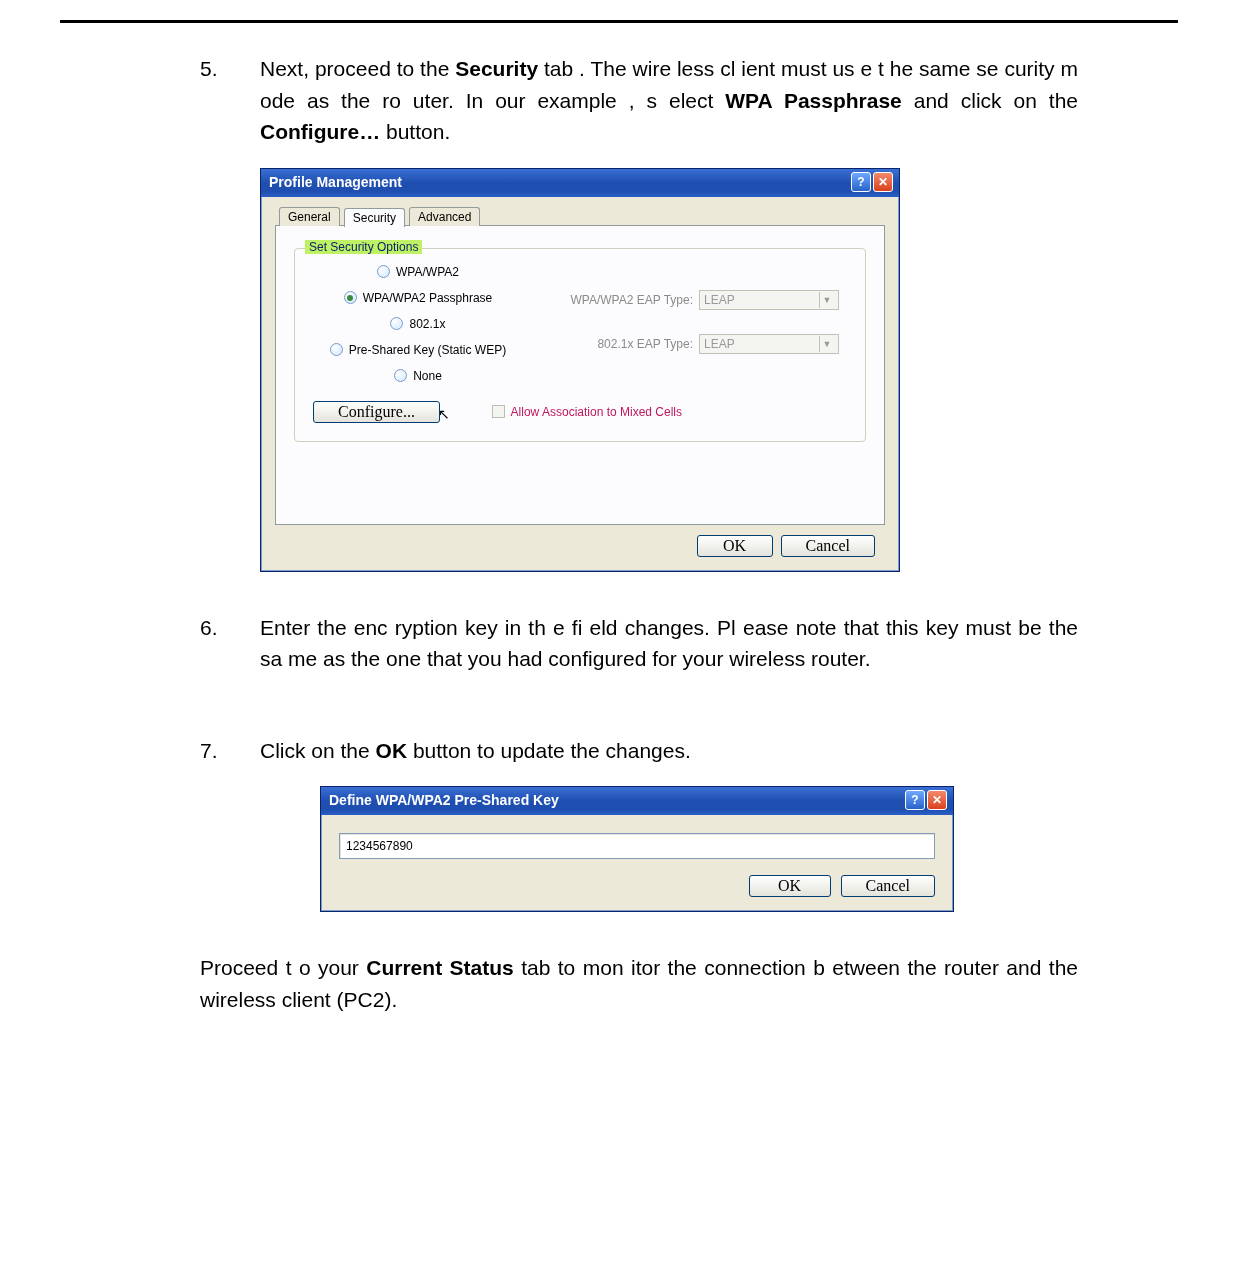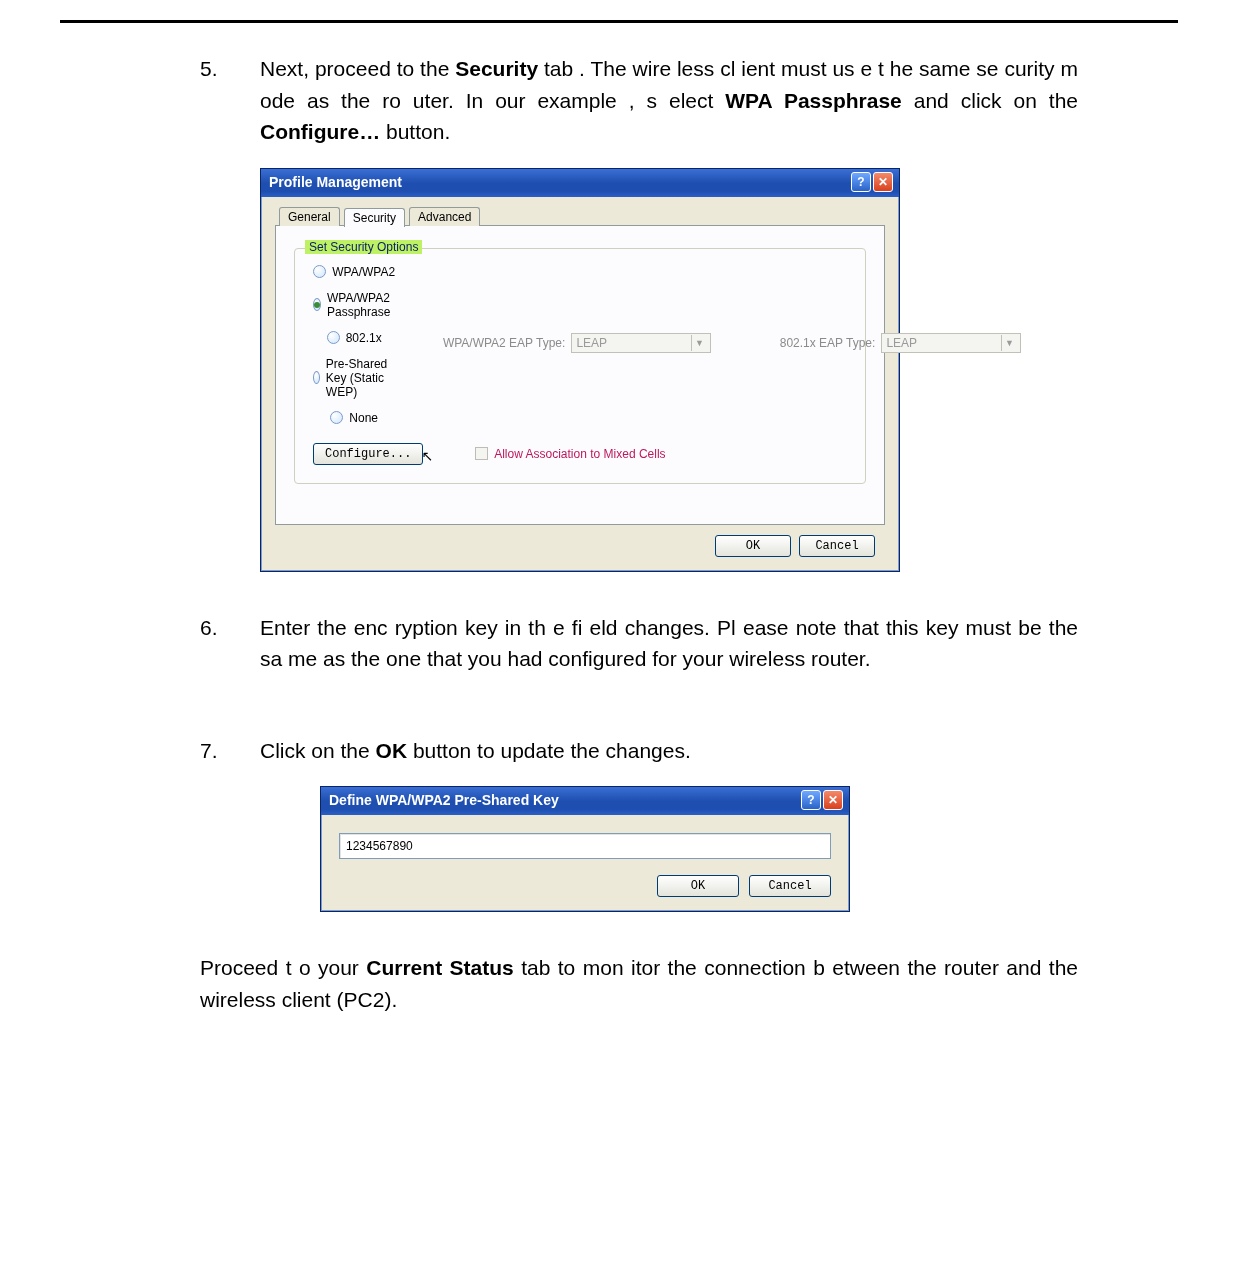--- a/index.html
+++ b/index.html
@@ -157,21 +157,21 @@
     }
     .radio-circle.selected::after {
       content: "";
       width: 6px; height: 6px;
       border-radius: 50%;
       background: #3b8b3b;
       display: block;
     }
     .eap-col {
       display: flex;
-      flex-direction: row;
+      flex-direction: column;
       gap: 24px;
       margin-top: -4px;
     }
     .eap-row {
       display: flex;
       align-items: center;
       gap: 6px;
     }
     .eap-label {
       width: 140px;
@@ -204,23 +204,23 @@
       align-items: center;
       gap: 40px;
       margin-top: 18px;
     }
     .xp-button {
       min-width: 90px;
       height: 22px;
       border: 1px solid #003c74;
       border-radius: 3px;
       background: linear-gradient(to bottom, #fff, #e4e4dc);
-      font-family: Liberation Mono, monospace;
-      font-size: 12px;
-      padding: 0 11px;
+      font-family: Liberation Serif, serif;
+      font-size: 16px;
+      padding: 0 24px;
       display: inline-flex;
       align-items: center;
       justify-content: center;
     }
     .cursor-icon {
       font-size: 14px;
       position: relative;
       left: -2px; top: 2px;
     }
     .checkbox-dis {
@@ -235,21 +235,21 @@
       border: 1px solid #bdbdb4;
       background: #f4f4f0;
     }
 
     .dialog-footer {
       display:flex; justify-content:flex-end; gap:8px;
       padding: 10px 10px 0 0;
     }
 
     
-    .xp-window.small { width: 530px; margin-left: 260px; }
+    .xp-window.small { width: 634px; margin-left: 260px; }
     .psk-body { padding: 18px 18px 14px 18px; }
     .psk-label { font-size: 12px; margin-bottom: 14px; }
     .psk-input {
       width: 100%;
       height: 22px;
       border: 1px solid #7f9db9;
       background: #fff;
       font-family: Tahoma, sans-serif;
       font-size: 12px;
       padding: 12px 6px;

